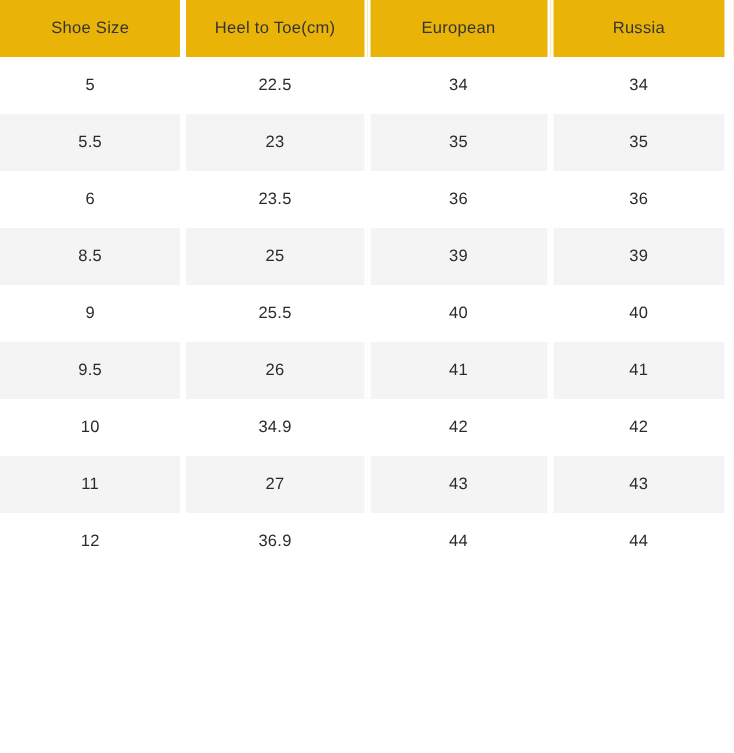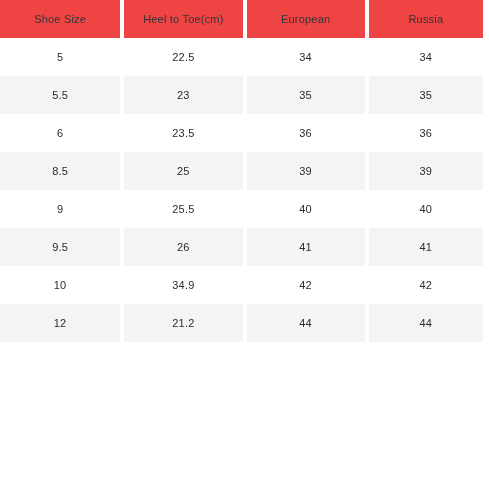--- a/index.html
+++ b/index.html
@@ -55,21 +55,21 @@
   .size-chart-table td:first-child {
     border-left: 0;
   }
   .size-chart-table th:last-child,
   .size-chart-table td:last-child {
     border-right: 6px solid #ffffff;
   }
 
   
   .size-chart-table thead th {
-    background: #ef4444;
+    background: #eab308;
     color: #343434;
     font-size: 11px;
   }
 
   
   .size-chart-table tbody tr:nth-child(odd) td {
     background: #ffffff;
   }
   .size-chart-table tbody tr:nth-child(even) td {
     background: #f4f4f4;
@@ -130,19 +130,25 @@
         <td>41</td>
         <td>41</td>
       </tr>
       <tr>
         <td>10</td>
         <td>34.9</td>
         <td>42</td>
         <td>42</td>
       </tr>
       <tr>
+        <td>11</td>
+        <td>27</td>
+        <td>43</td>
+        <td>43</td>
+      </tr>
+      <tr>
         <td>12</td>
-        <td>21.2</td>
+        <td>36.9</td>
         <td>44</td>
         <td>44</td>
       </tr>
     </tbody>
 </table>
 
 </body></html>

